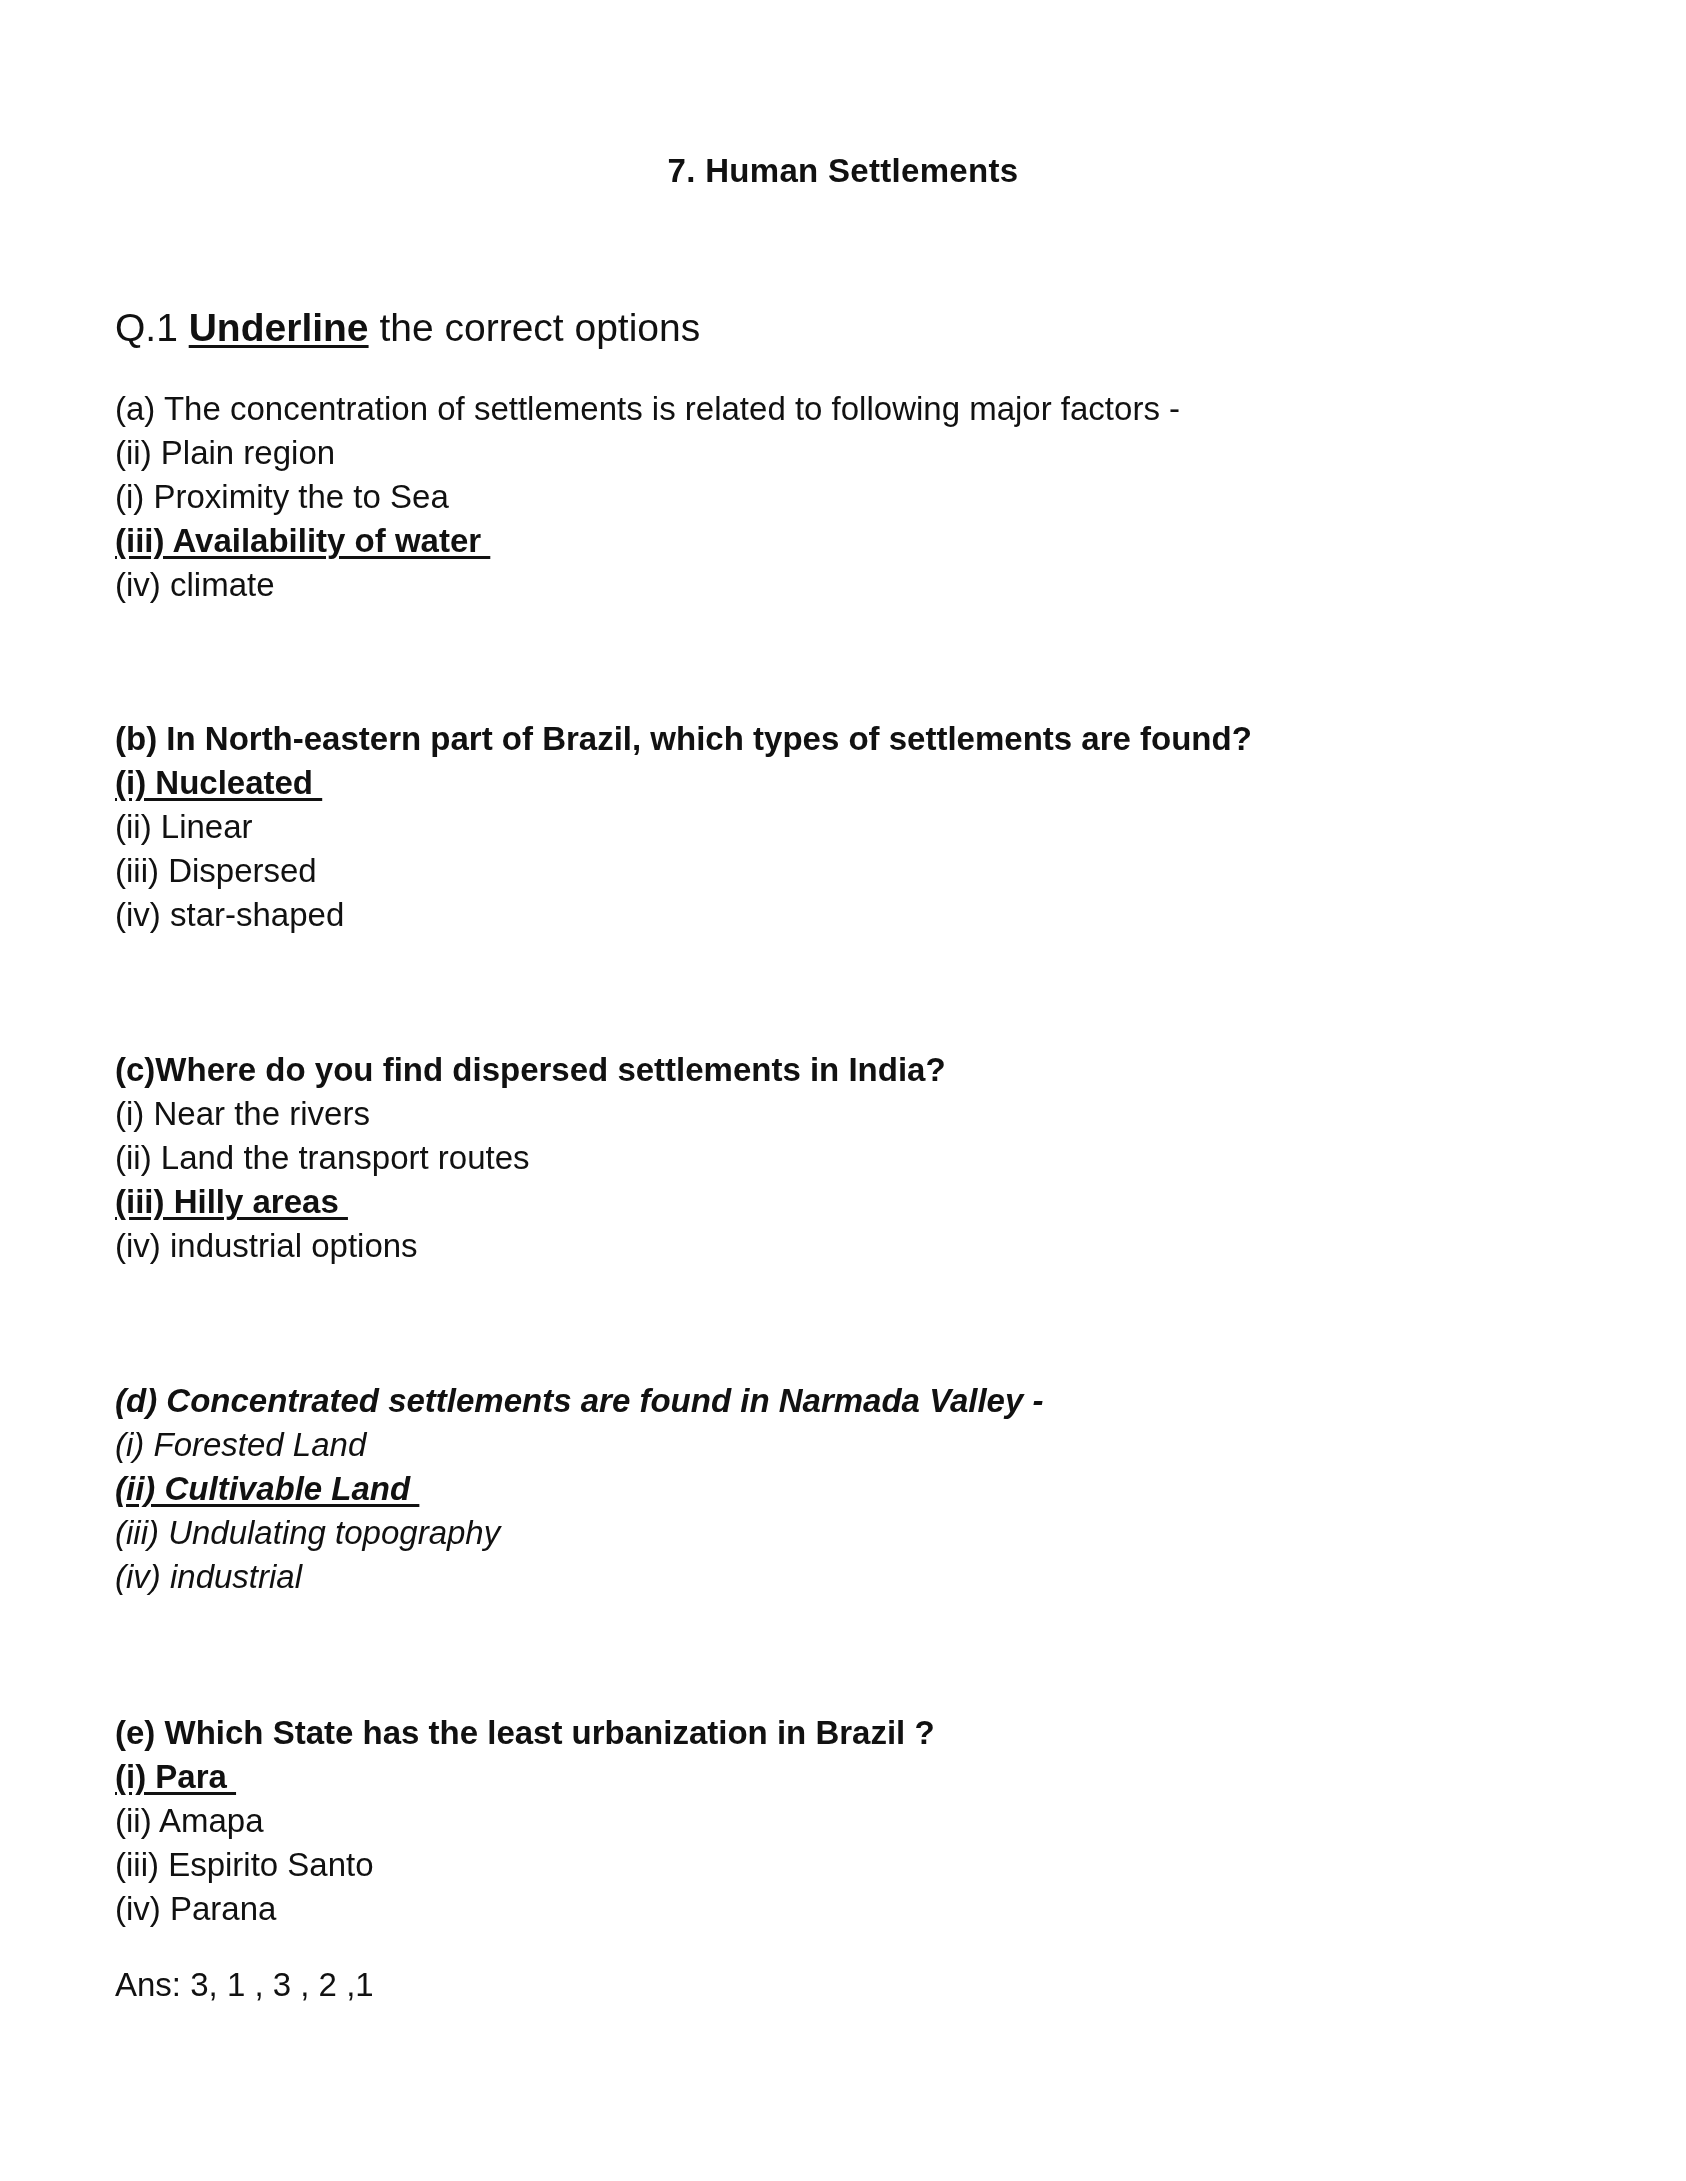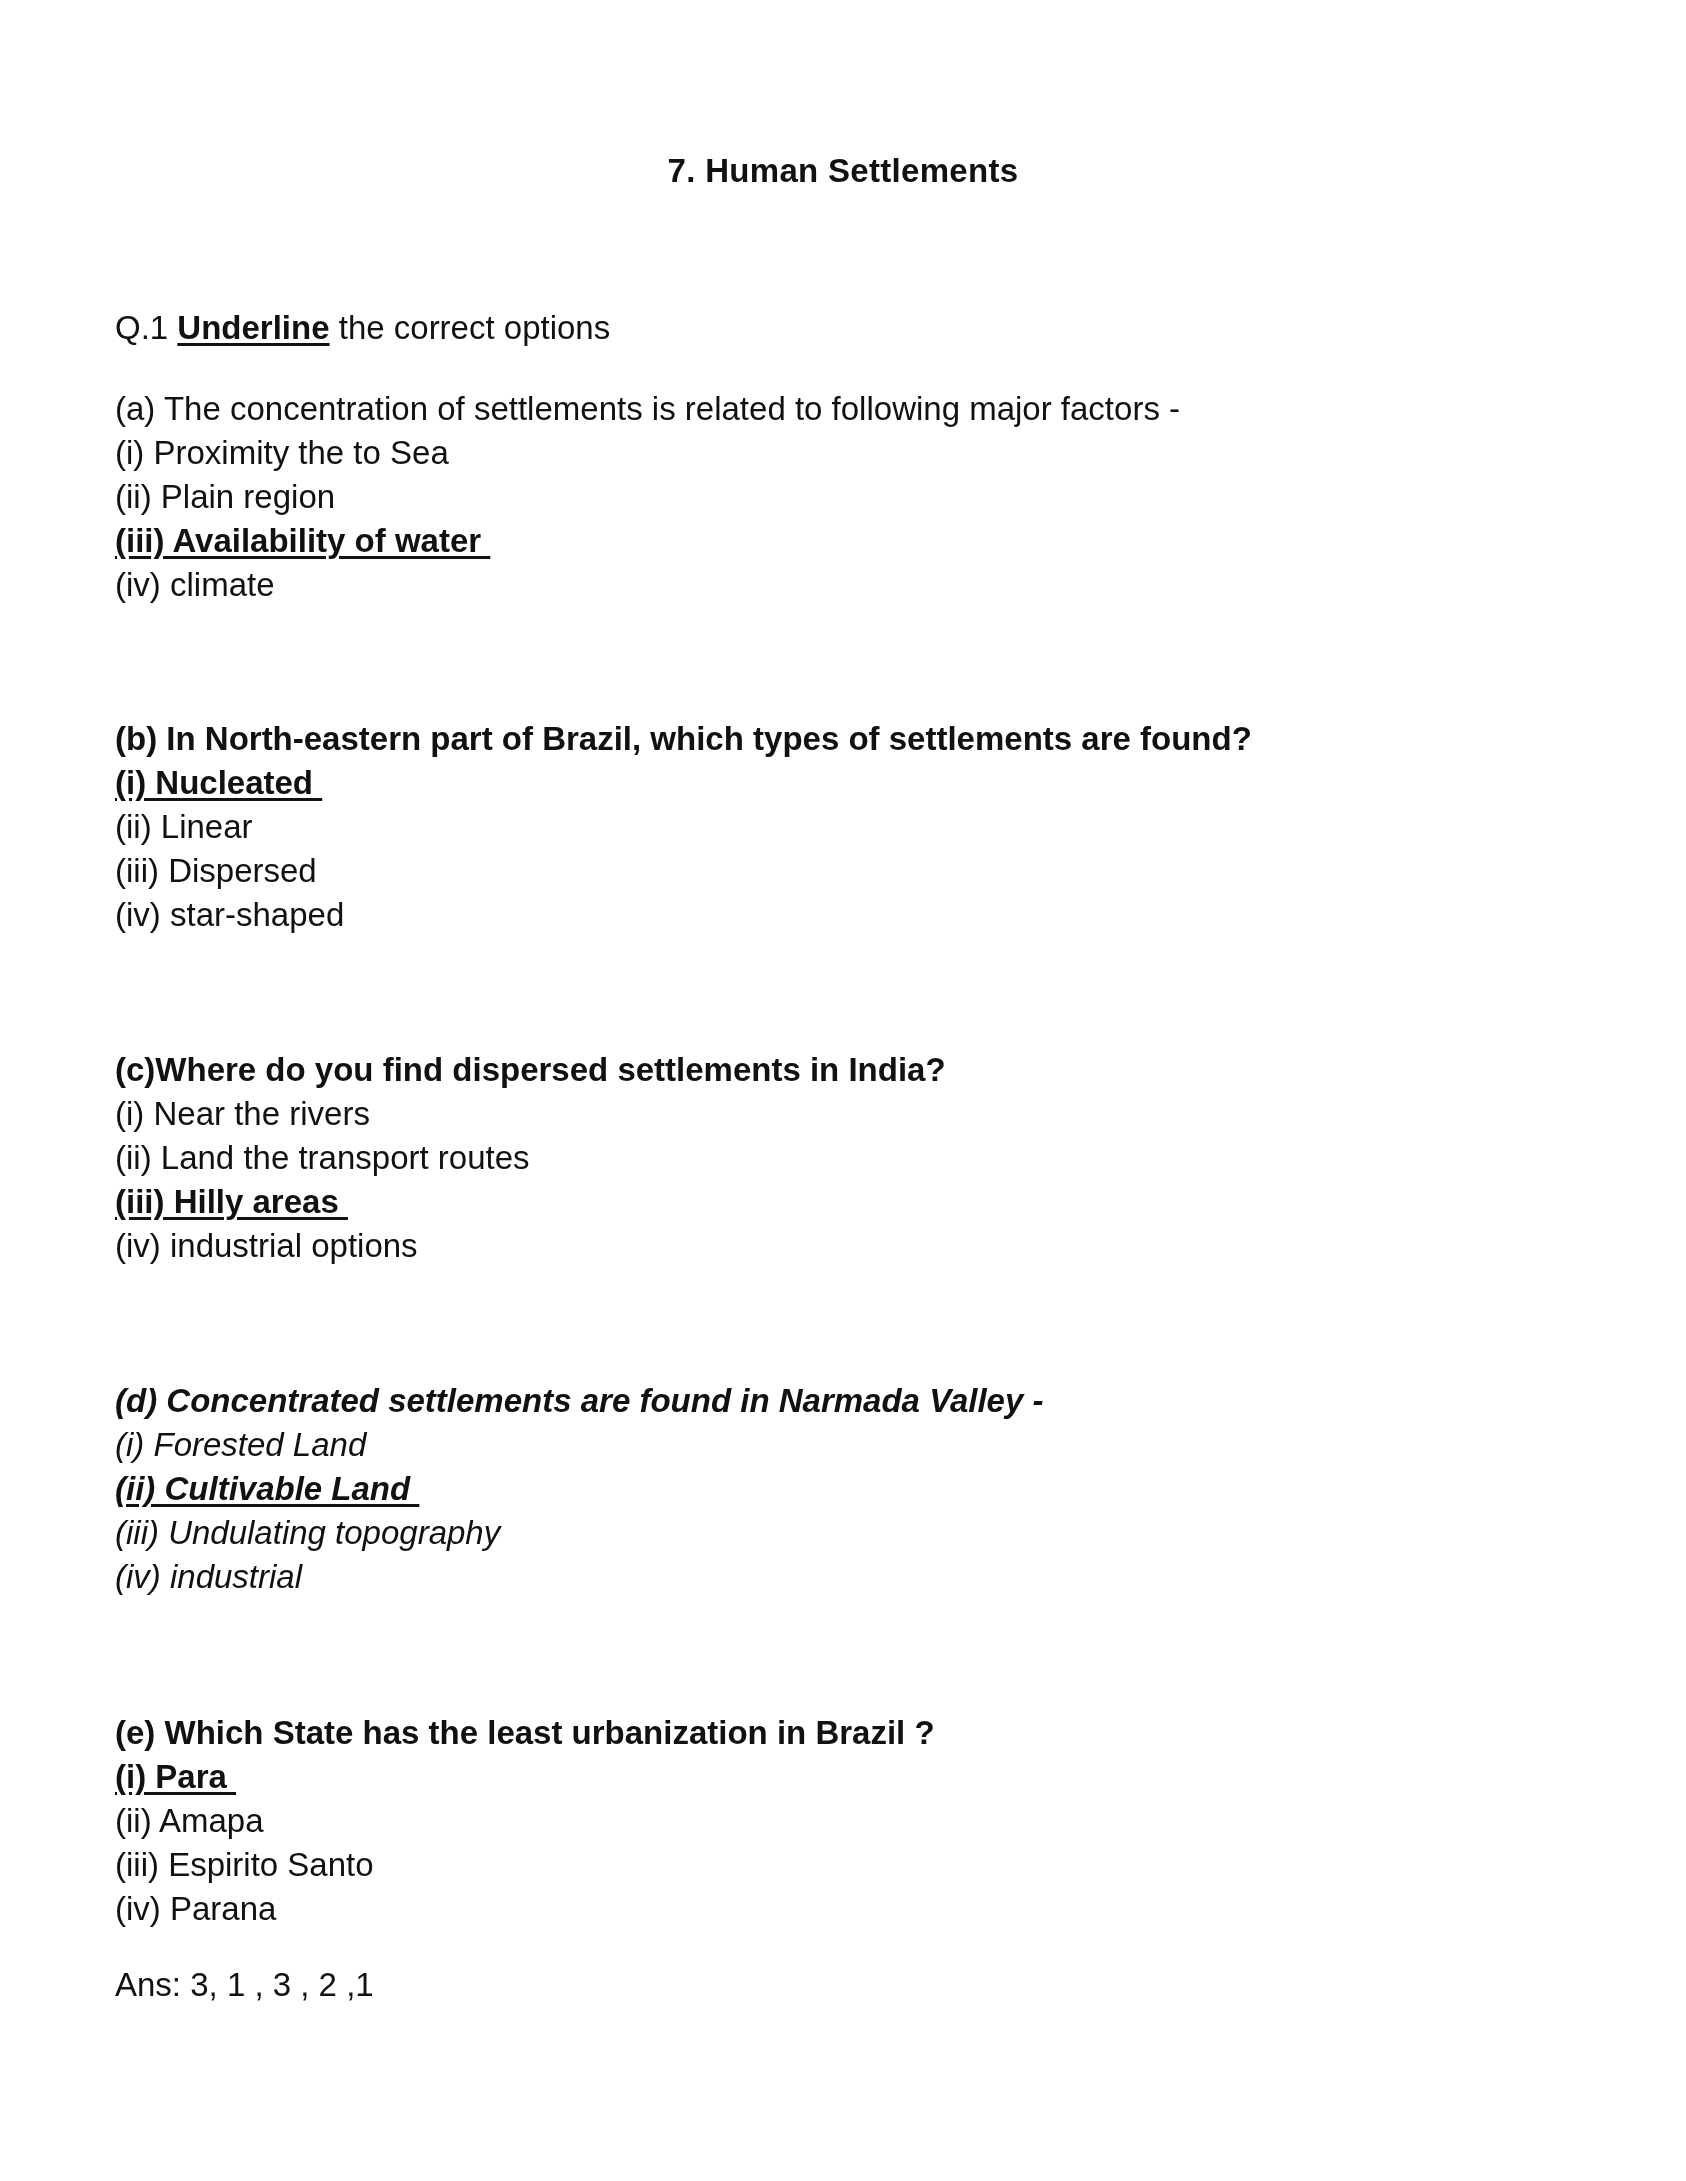--- a/index.html
+++ b/index.html
@@ -23,21 +23,21 @@
       text-align: center;
       font-size: 33px;
       font-weight: bold;
       line-height: 44px;
       letter-spacing: 0.3px;
     }
     .instruction {
       position: absolute;
       top: 306px;
       left: 115px;
-      font-size: 33px;
+      font-size: 39px;
       line-height: 44px;
     }
     .instruction .emph {
       font-weight: bold;
       text-decoration: underline;
       text-decoration-thickness: 3px;
       text-underline-offset: 4px;
     }
     .question {
       position: absolute;
@@ -81,22 +81,22 @@
 <body>
 
 <div class="page-title">7. Human Settlements</div>
 
 <div class="instruction">
   <span>Q.1 </span><span class="emph">Underline</span><span> the correct options</span>
 </div>
 
 <div class="question" id="q-a">
   <span class="q-text">(a) The concentration of settlements is related to following major factors -</span>
+  <span class="option">(ii) Plain region</span>
   <span class="option">(i) Proximity the to Sea</span>
-  <span class="option">(ii) Plain region</span>
   <span class="option correct">(iii) Availability of water </span>
   <span class="option">(iv) climate</span>
 </div>
 
 <div class="question" id="q-b">
   <span class="q-text bold">(b) In North-eastern part of Brazil, which types of settlements are found?</span>
   <span class="option correct">(i) Nucleated </span>
   <span class="option">(ii) Linear</span>
   <span class="option">(iii) Dispersed</span>
   <span class="option">(iv) star-shaped</span>

